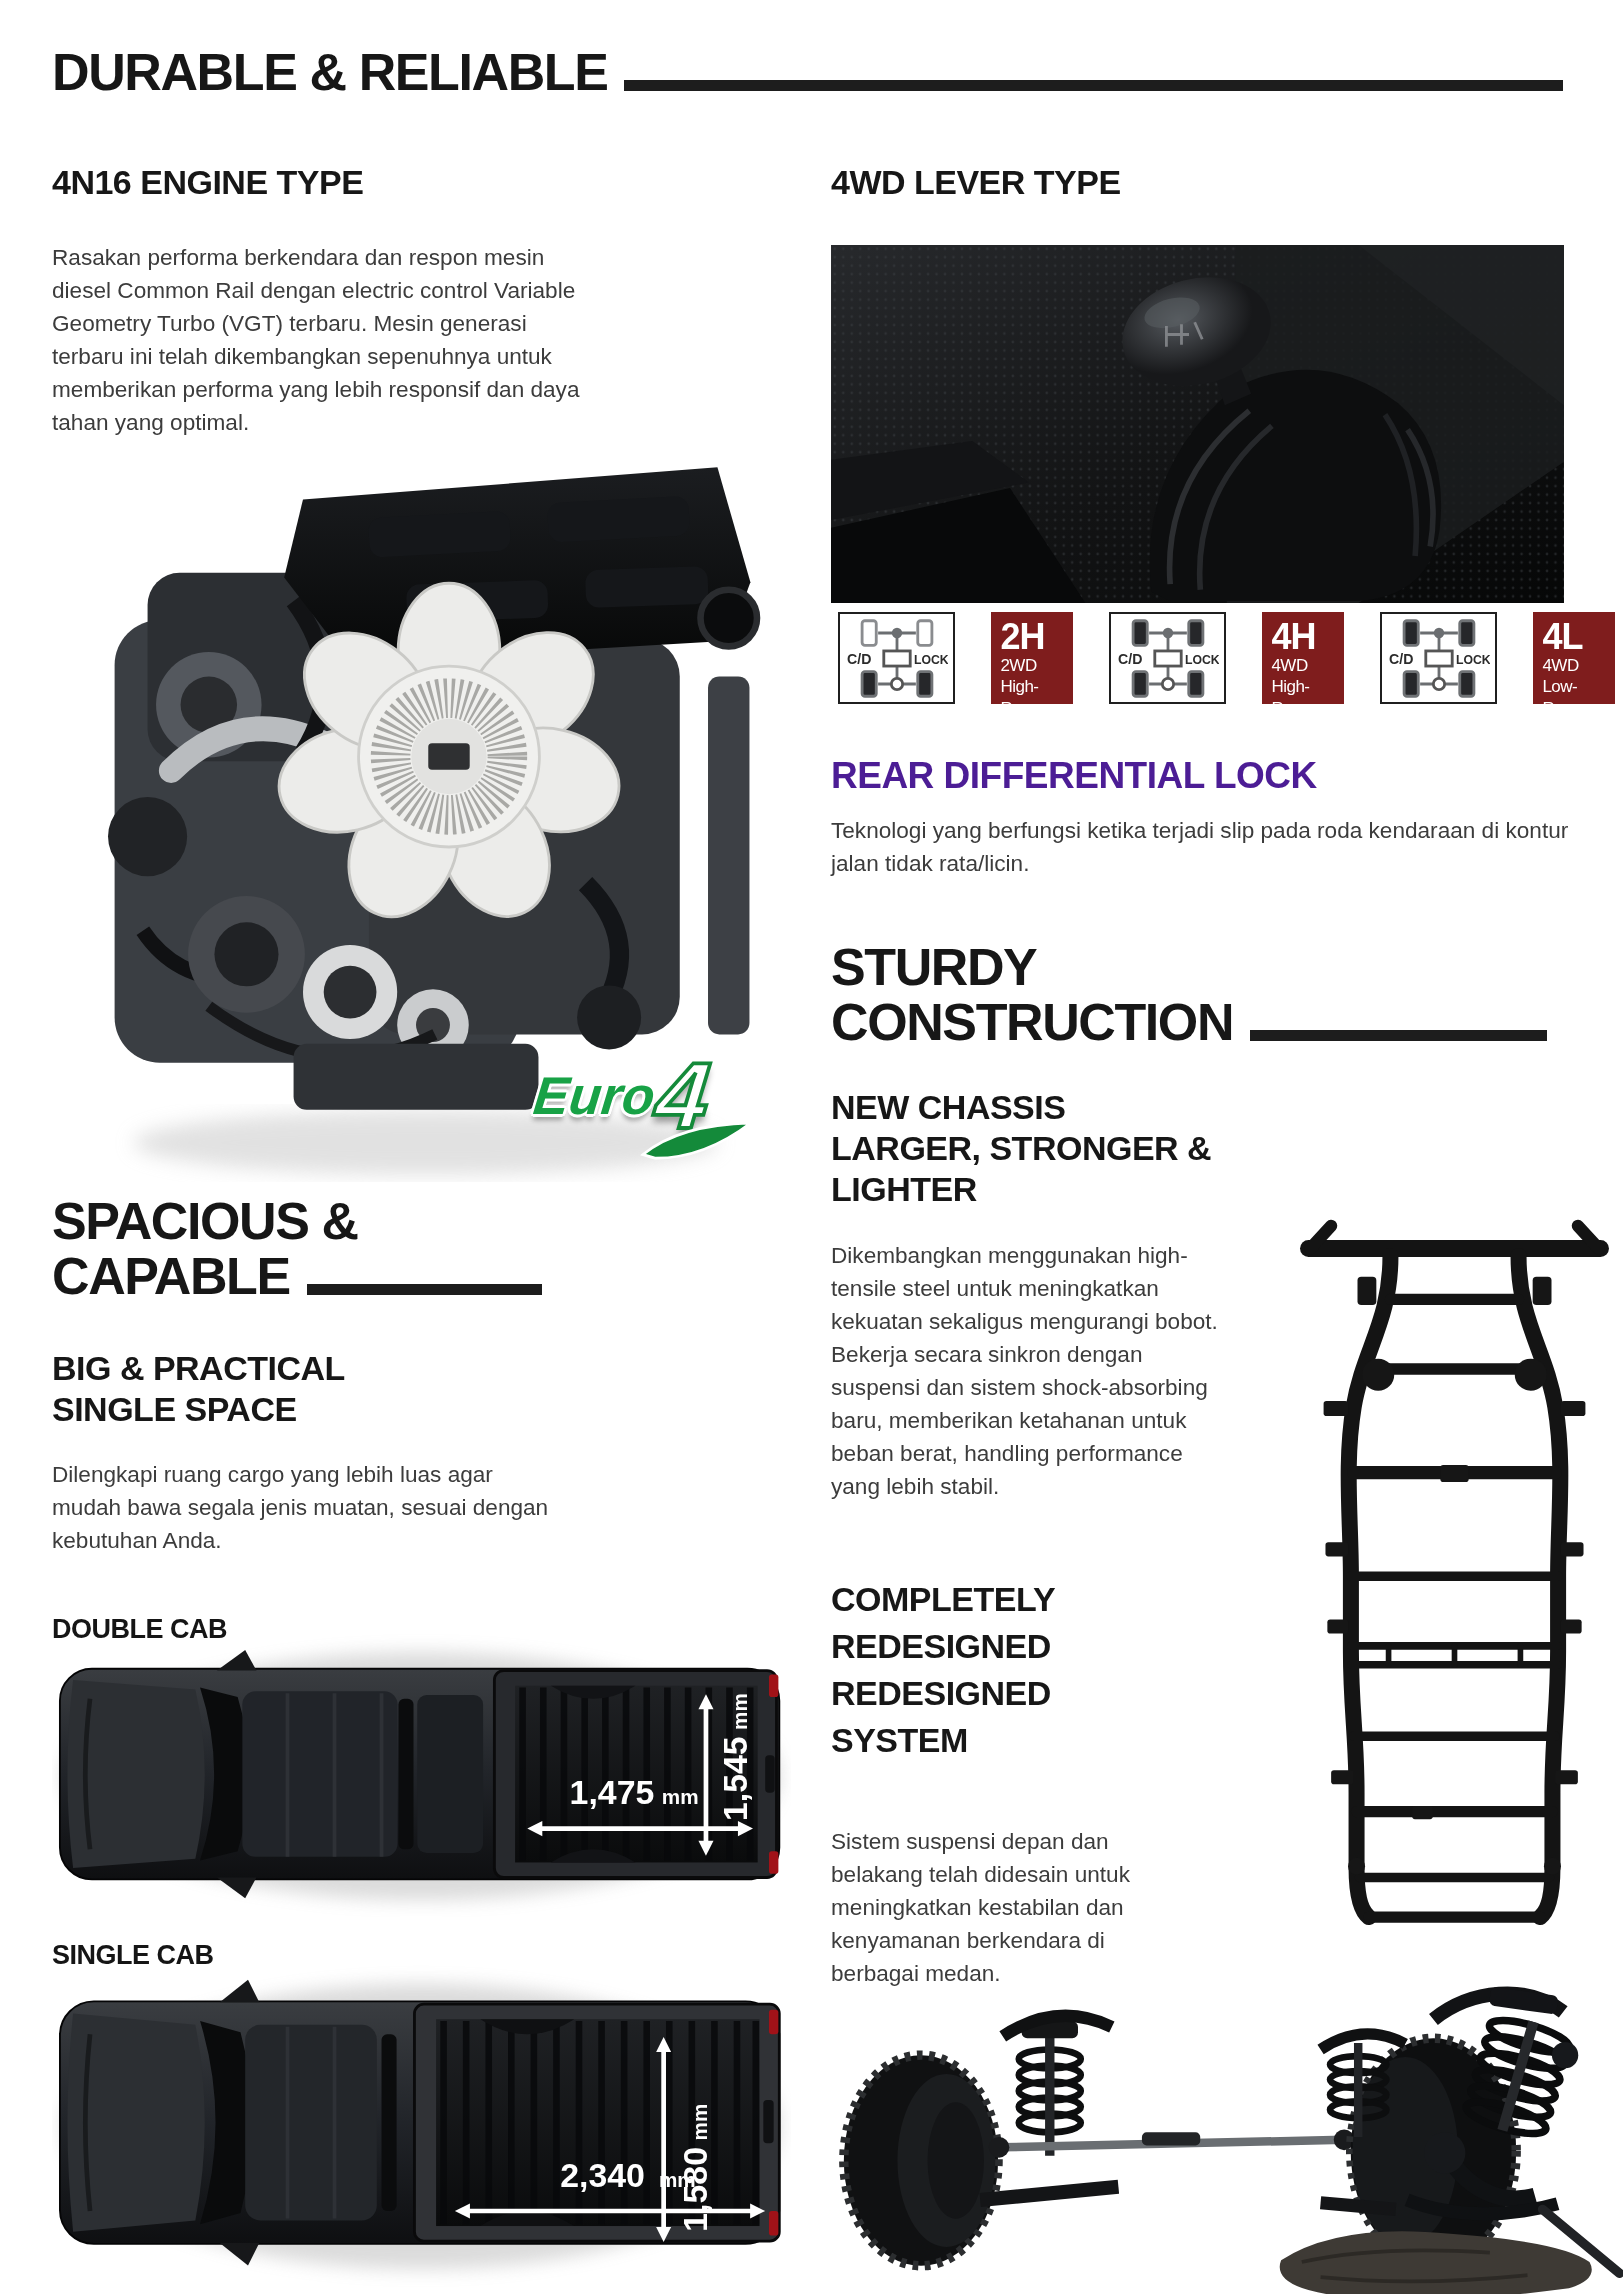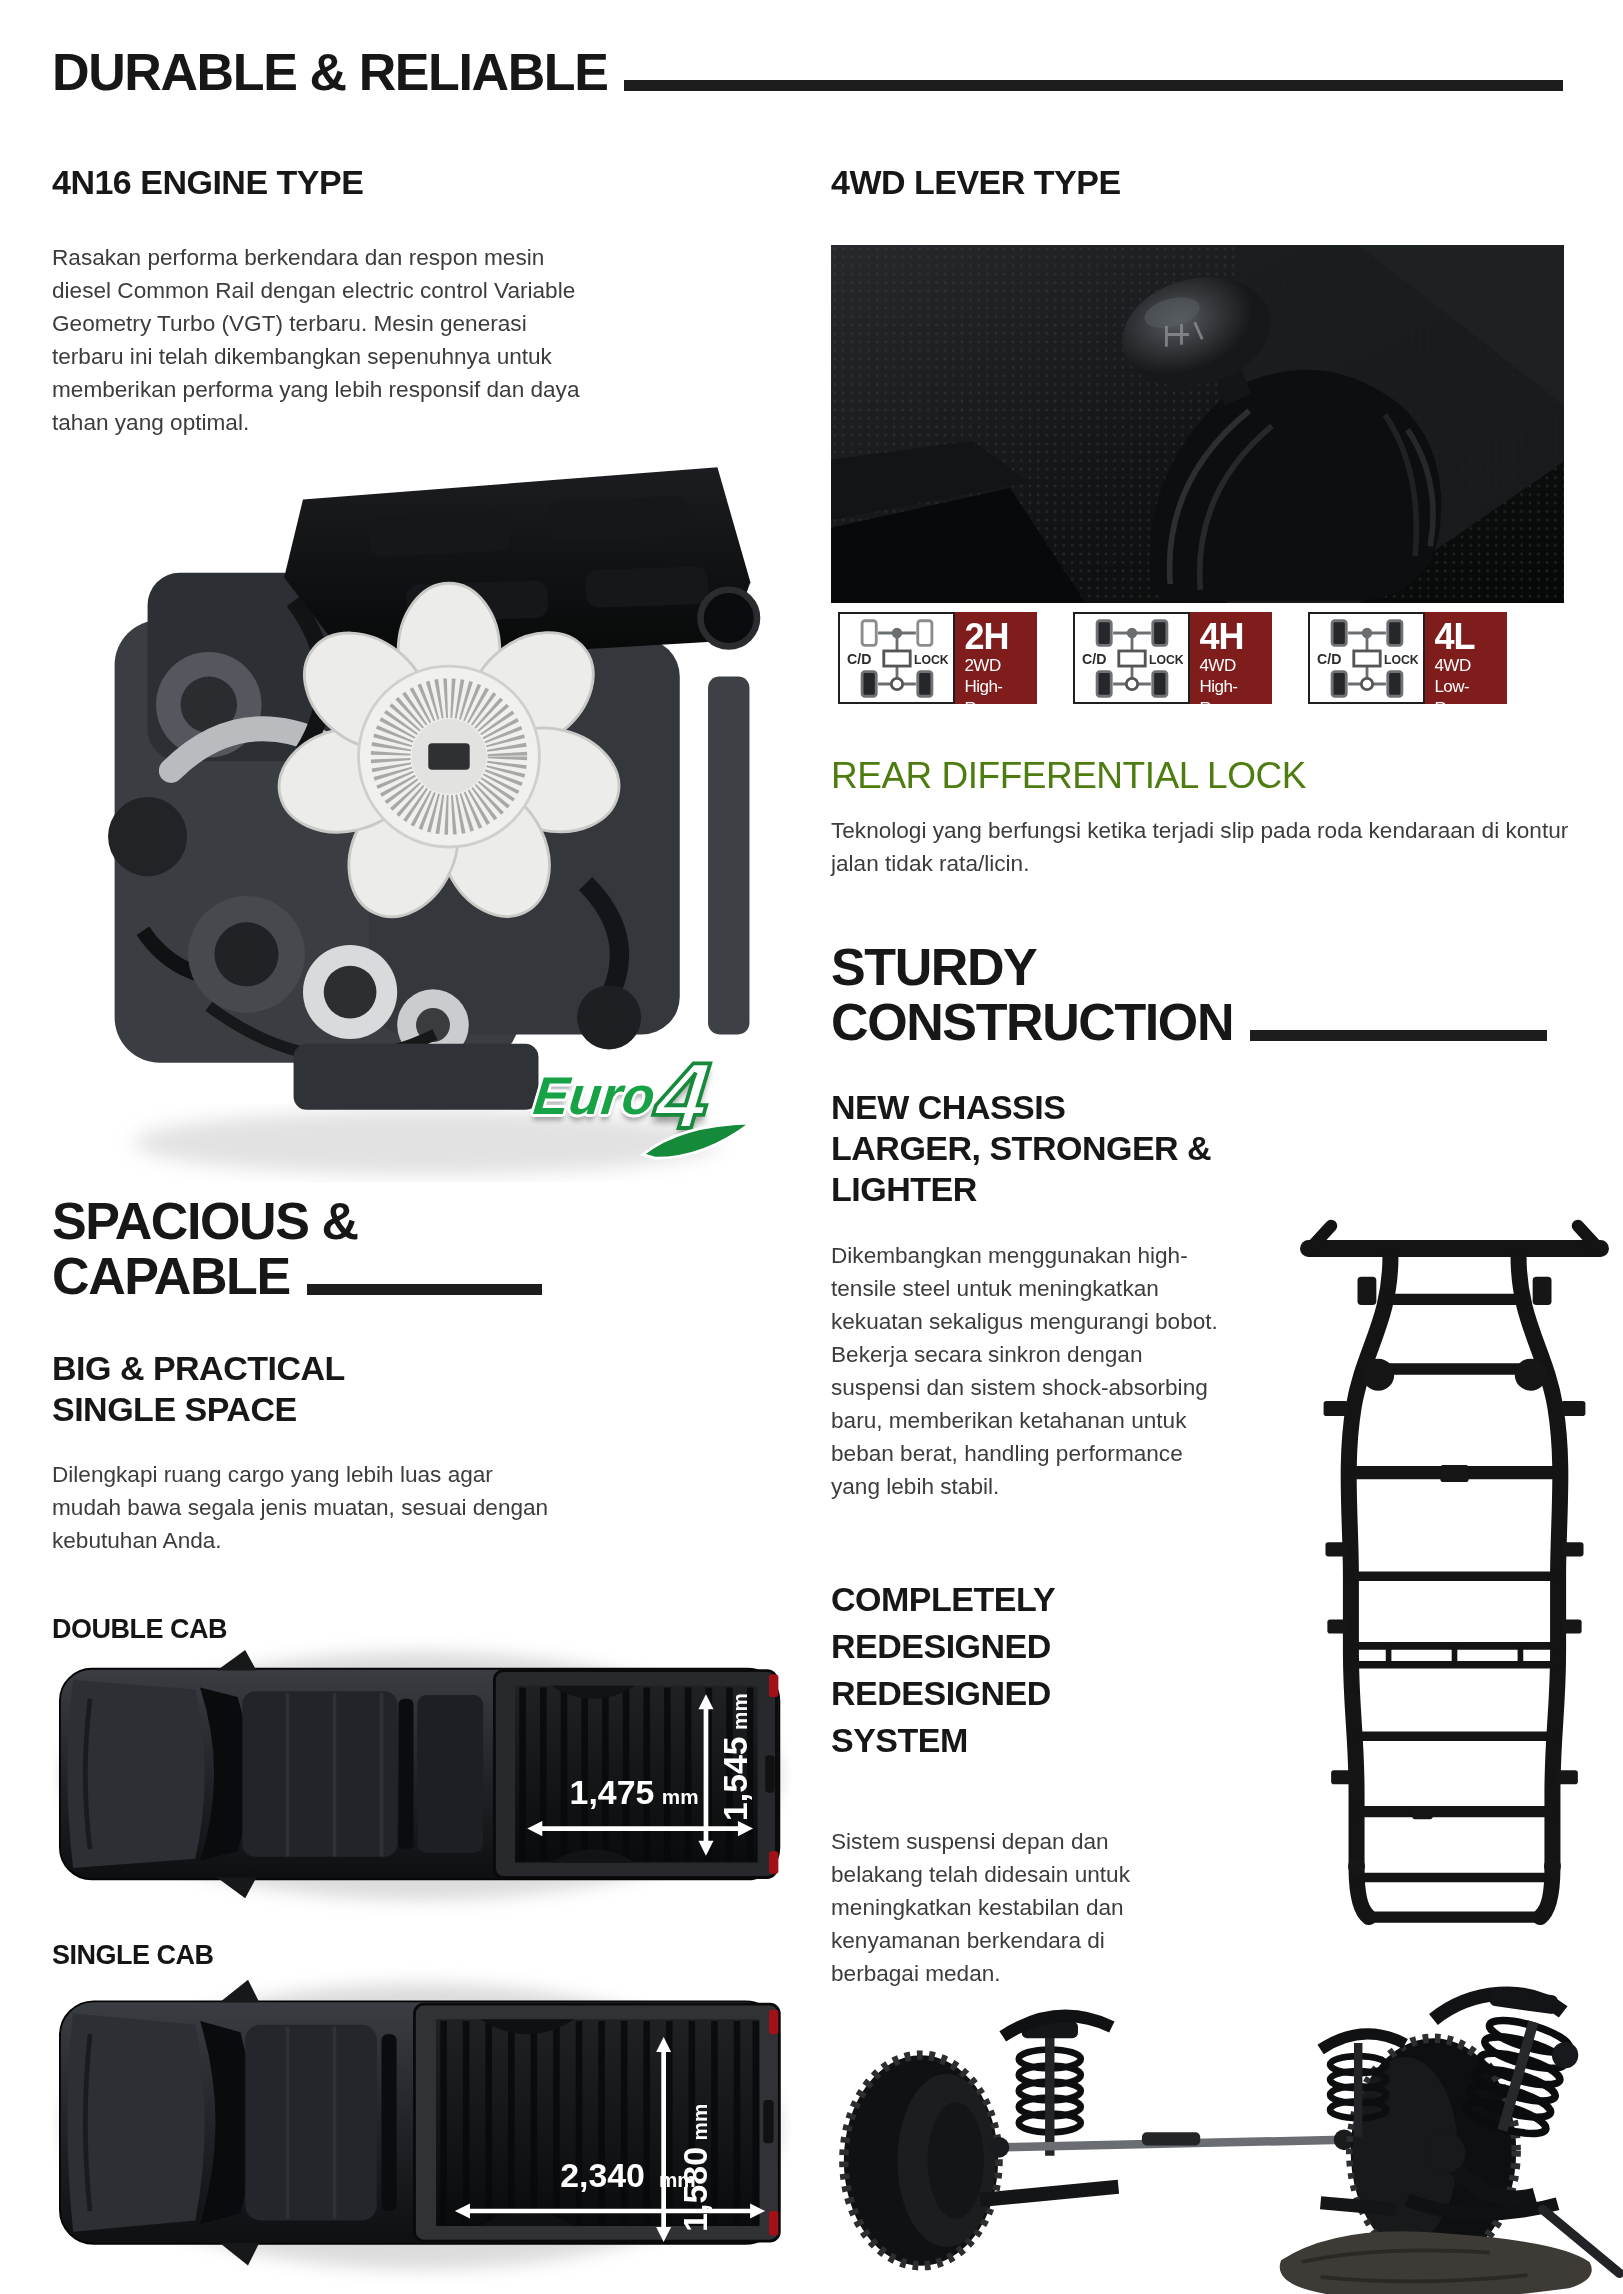--- a/index.html
+++ b/index.html
@@ -1,29 +1,29 @@
 <!DOCTYPE html>
 <html style="font-size:15px"><head>
 <meta charset="utf-8">
 <style>
   html,body{margin:0;padding:0;background:#ffffff;}
   #page{position:relative;width:1623px;height:2295px;background:#ffffff;overflow:hidden;
         font-family:"Liberation Sans",sans-serif;color:#171717;}
   .abs{position:absolute;}
   .h1{font-size:52px;font-weight:700;letter-spacing:-1.4px;line-height:55px;color:#171717;white-space:nowrap;}
   .h2{font-size:34px;font-weight:700;letter-spacing:-0.5px;line-height:41px;color:#171717;white-space:nowrap;}
-  .h2big{font-size:37px;font-weight:400;letter-spacing:-0.5px;color:#4d7c0f;white-space:nowrap;}
+  .h2big{font-size:37px;font-weight:700;letter-spacing:-0.5px;color:#4c1d95;white-space:nowrap;}
   .bodytxt{font-size:22.6px;line-height:33px;color:#3c3c3c;}
   .rule{height:10.4px;background:#1d1d1d;}
   .h1row{display:flex;align-items:flex-end;}
   .h1row .rule{flex:1;margin:0 0 9.4px 17px;}
   .cablabel{font-size:27px;font-weight:700;letter-spacing:-0.5px;color:#151515;margin-top:21px;}
   
   .modes{display:flex;gap:36px;}
-  .mode{display:flex;height:92px;}
+  .mode{display:flex;height:92px;gap:36px;}
   .mode-iconbox{width:117px;box-sizing:border-box;border:2.8px solid #1f1f1f;background:#fff;
                 display:flex;align-items:center;justify-content:center;}
   .mode-gray{width:82px;background:#7f1d1d;color:#fff;padding:6.6px 0 0 9.4px;box-sizing:border-box;}
   .mode-code{font-size:36px;font-weight:700;line-height:36px;letter-spacing:-0.9px;}
   .mode-sub{font-size:17px;line-height:21.7px;letter-spacing:-0.5px;font-weight:400;}
   .mode-icon .wheel{fill:#26272a;stroke:#6f7275;stroke-width:3;}
   .mode-icon.front-open .wheel.front{fill:#ffffff;stroke:#8a8c8f;}
   .mode-icon .axle{stroke:#6b6e71;stroke-width:3;fill:none;}
   .mode-icon text{font-weight:700;fill:#2b2b2b;font-family:"Liberation Sans",sans-serif;}
   

